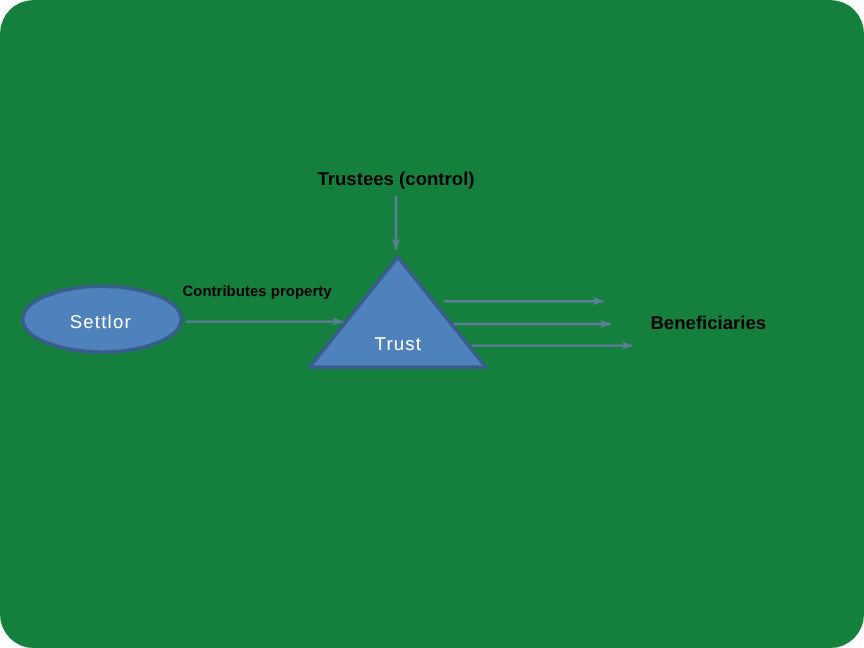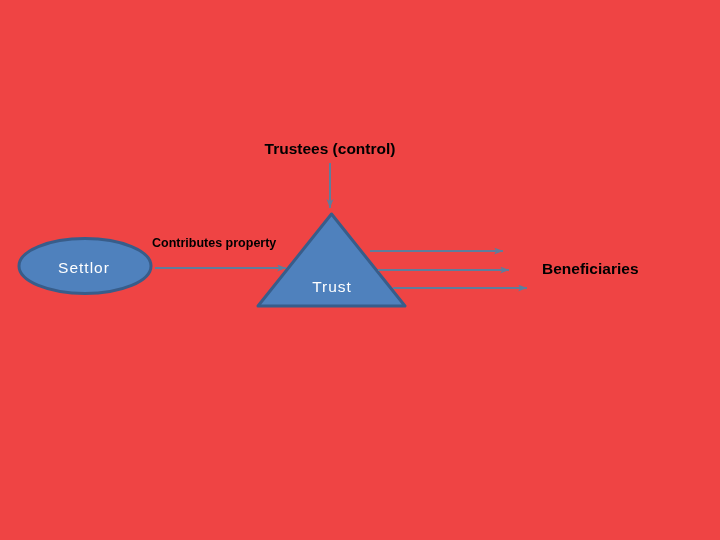--- a/index.html
+++ b/index.html
@@ -4,23 +4,24 @@
 <style>
   html, body {
     margin: 0;
     padding: 0;
     background: #ffffff;
   }
   .canvas {
     position: relative;
     width: 720px;
     height: 540px;
-    background: #ef4444;
+    background: #15803d;
     overflow: hidden;
     font-family: "Liberation Sans", sans-serif;
+    border-radius: 28px;
   }
   svg { display: block; }
   .shape {
     stroke-width: 3;
     stroke-linejoin: round;
   }
   .connector {
     stroke-width: 2;
     fill: none;
   }

